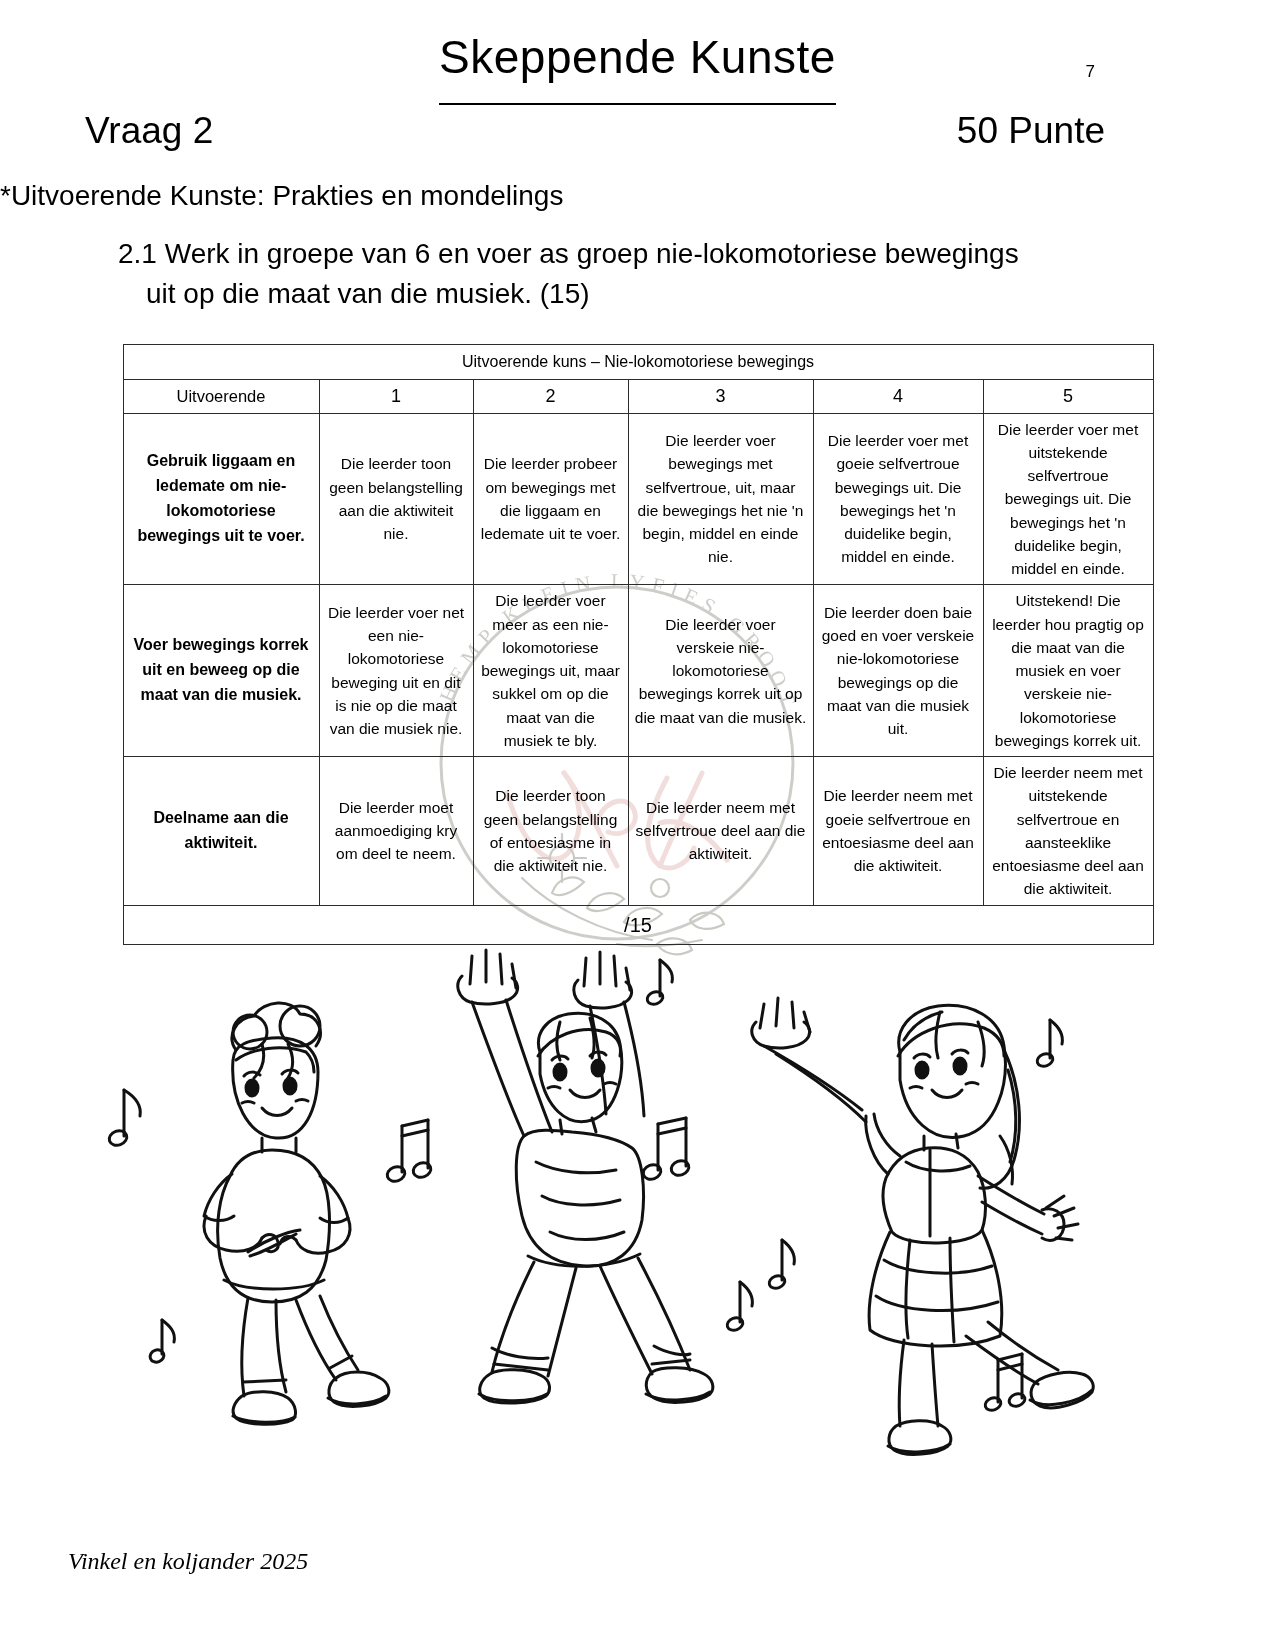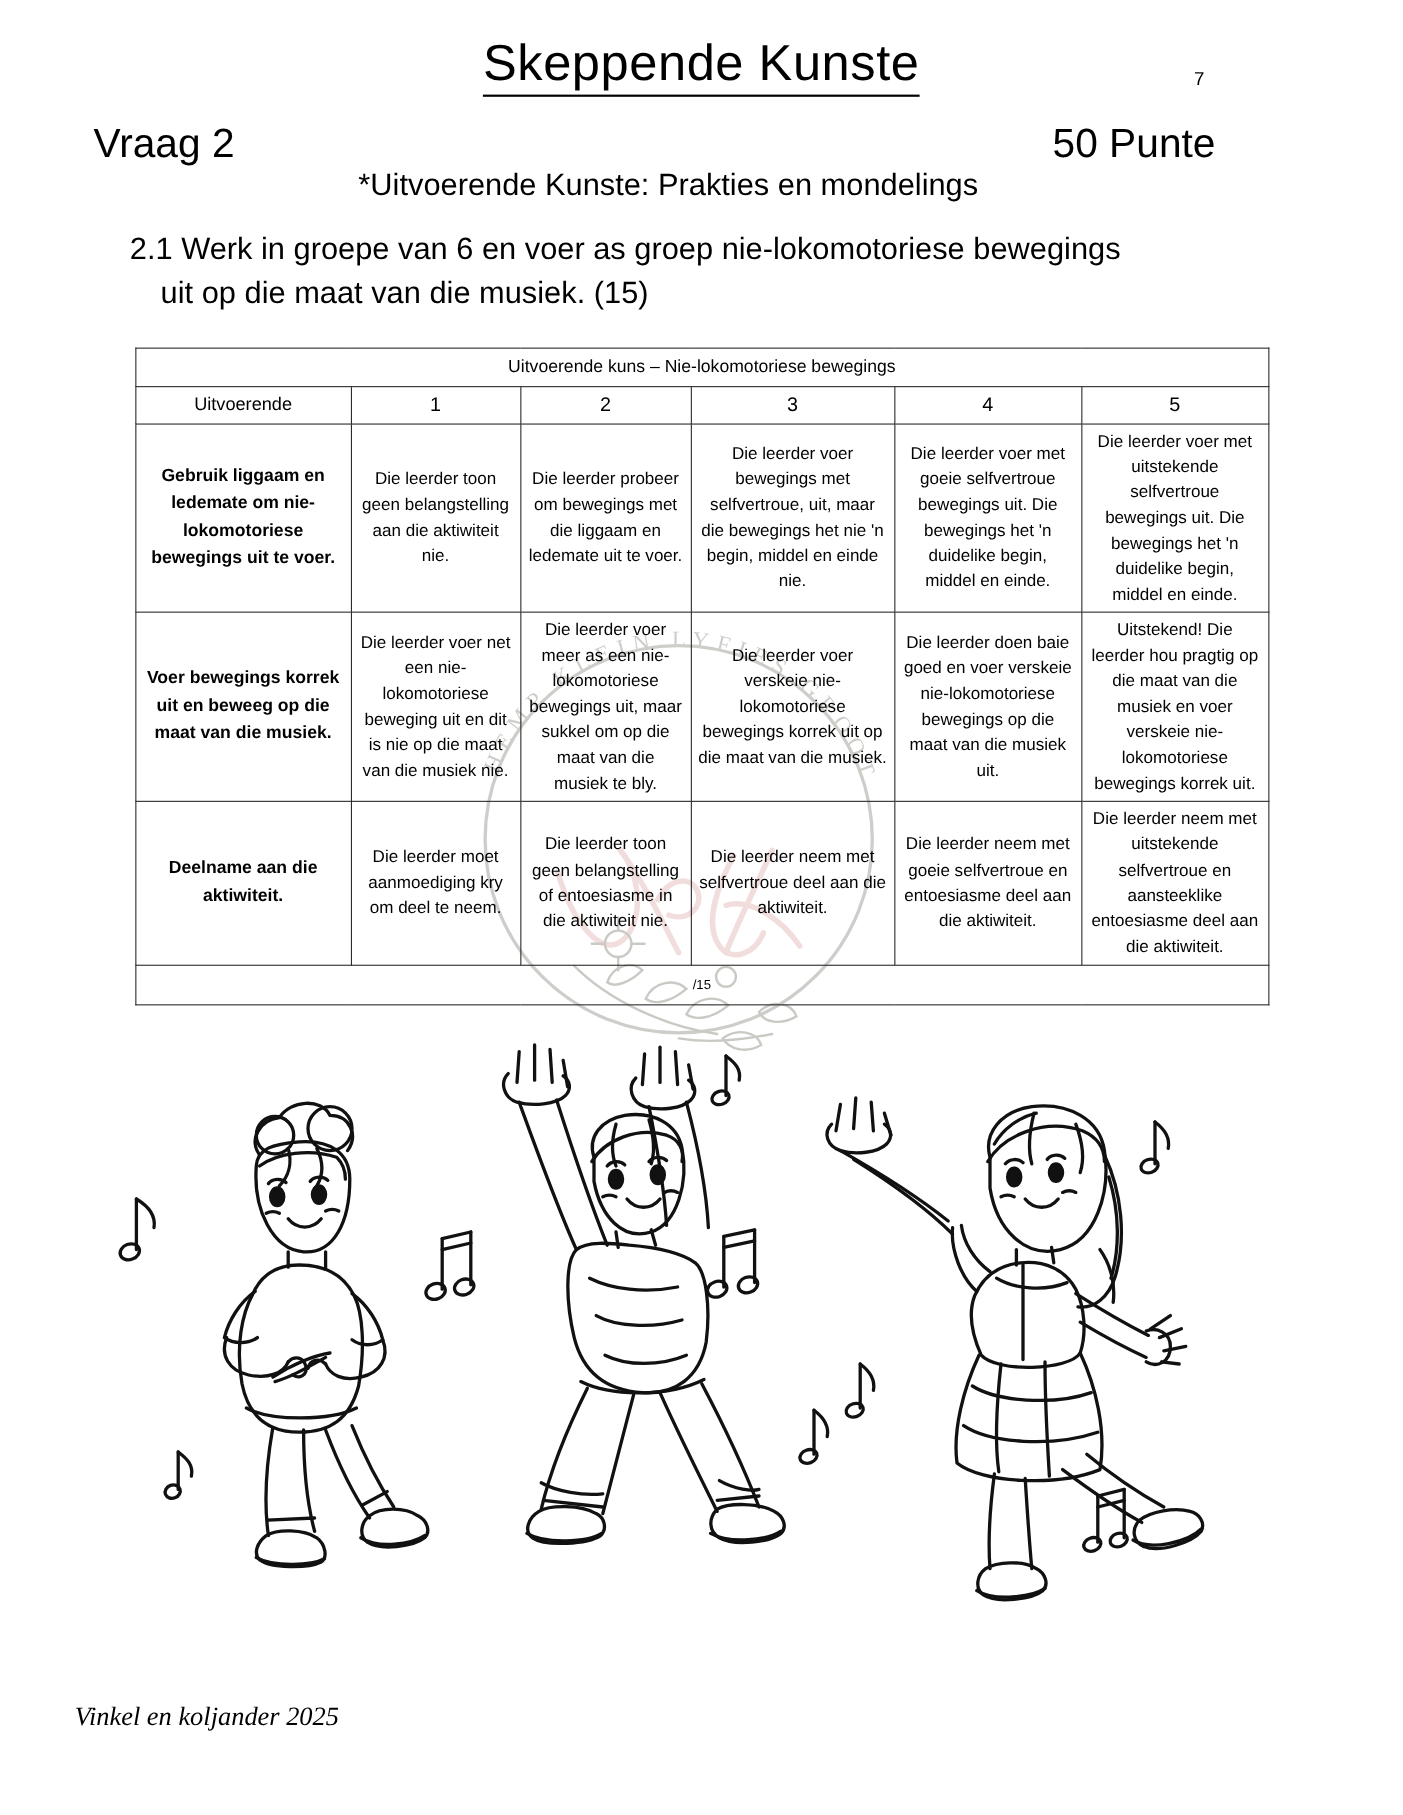--- a/index.html
+++ b/index.html
@@ -25,41 +25,41 @@
   .doc-title {
     text-align: center;
     font-size: 46px;
     font-weight: 400;
     letter-spacing: 0.5px;
     padding-top: 34px;
     line-height: 1.0;
   }
   .doc-title span {
     border-bottom: 2px solid #000;
-    padding-bottom: 3px;
+    padding-bottom: 20px;
   }
   .page-number {
     position: absolute;
     top: 62px;
     right: 180px;
     font-size: 17px;
   }
 
   .meta-row {
     display: flex;
     justify-content: space-between;
     align-items: baseline;
     padding: 30px 170px 0 85px;
   }
   .meta-left { font-size: 37px; }
   .meta-right { font-size: 37px; }
 
   .subtitle {
-    text-align: center;
     font-size: 28px;
+    margin-top: 28px;
     padding-right: 60px;
   }
 
   .question {
     font-size: 28px;
     line-height: 1.42;
     margin-top: 22px;
     padding-left: 118px;
     padding-right: 68px;
   }
@@ -98,21 +98,21 @@
   }
   .rubric .colhead.first { font-size: 16.5px; }
   .rubric .crit {
     font-weight: bold;
     font-size: 16px;
     line-height: 1.55;
   }
   .rubric .totalrow td {
     height: 36px;
     text-align: center;
-    font-size: 12px;
+    font-size: 20px;
     padding-top: 4px;
   }
 
   col.c0 { width: 196px; }
   col.c1 { width: 154px; }
   col.c2 { width: 155px; }
   col.c3 { width: 185px; }
   col.c4 { width: 170px; }
   col.c5 { width: 170px; }
 

